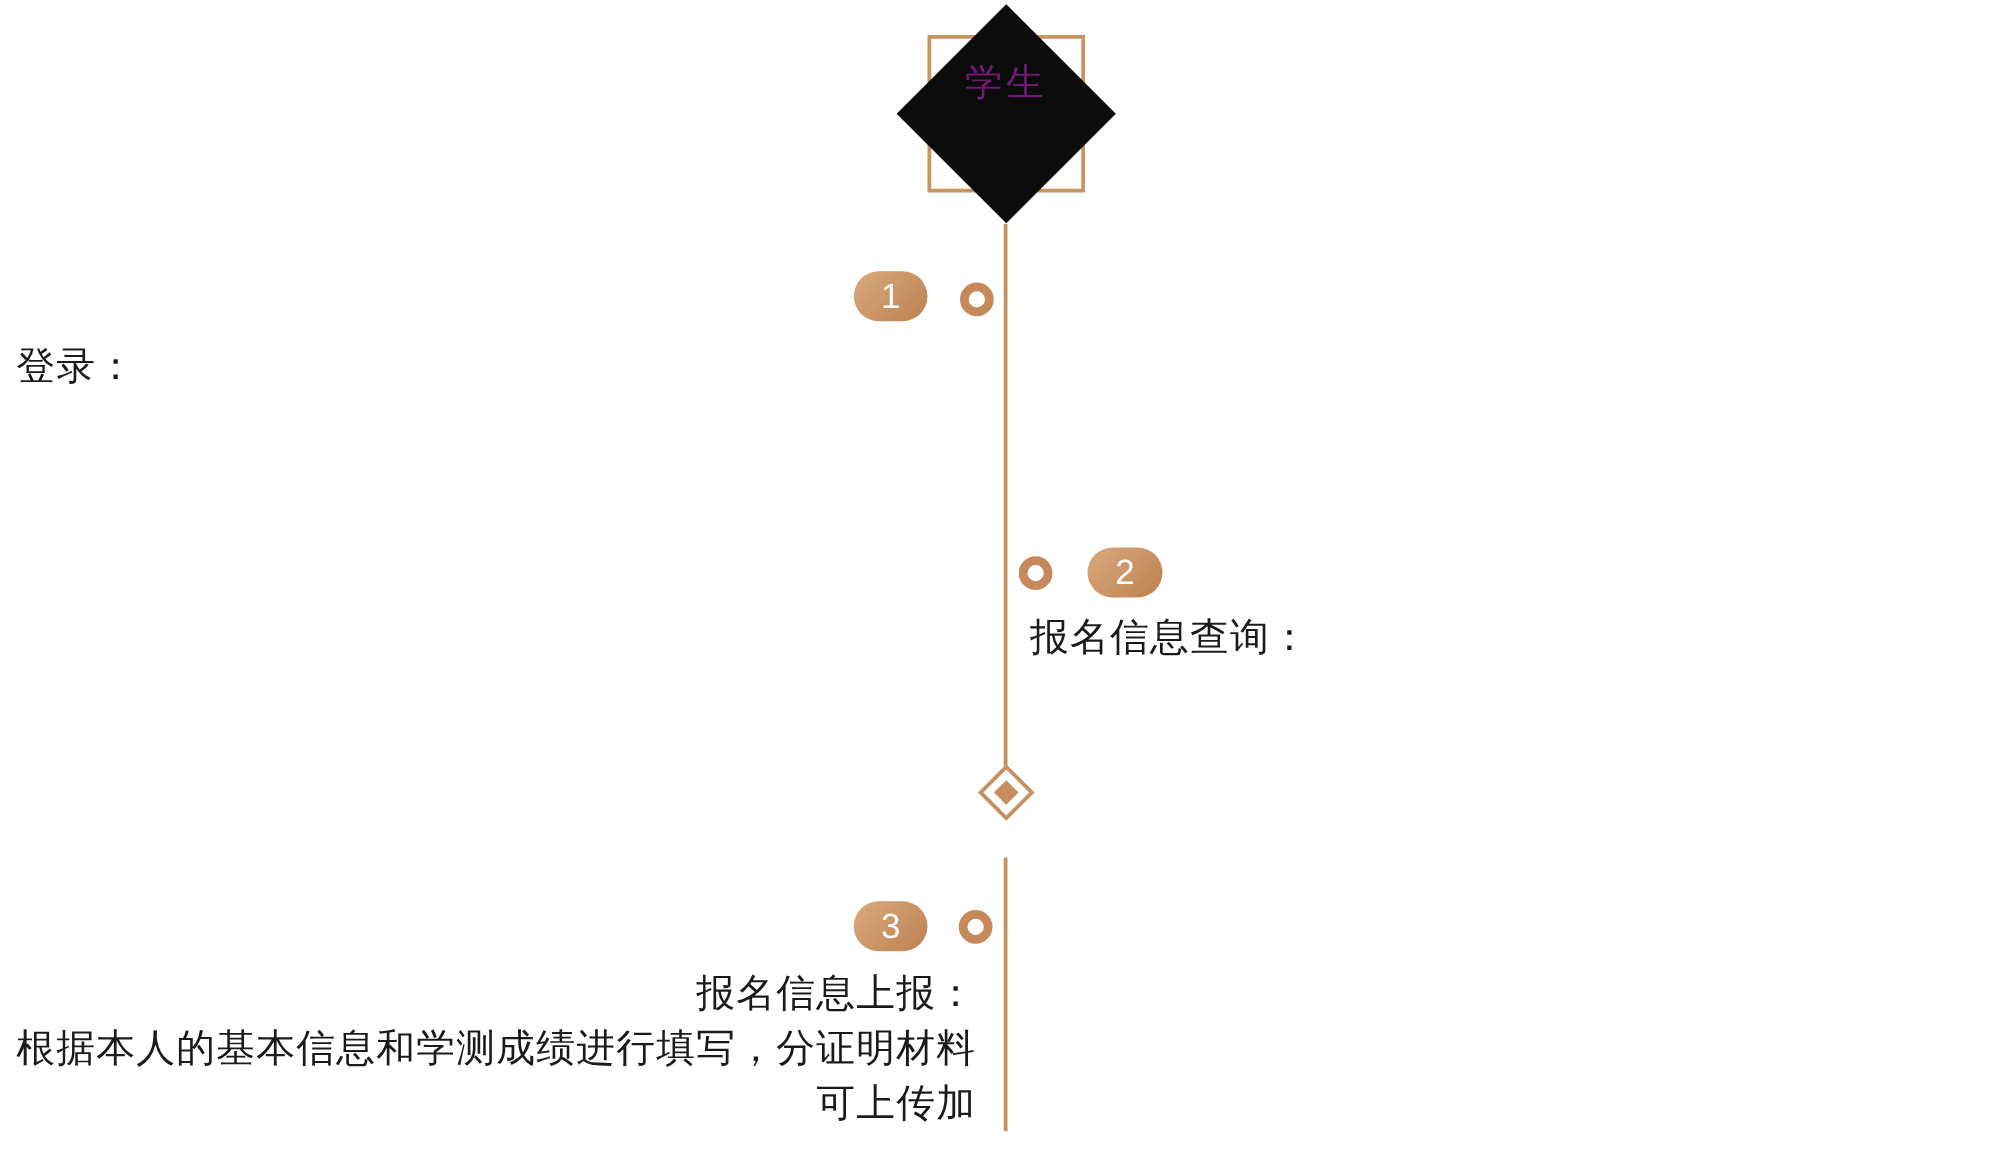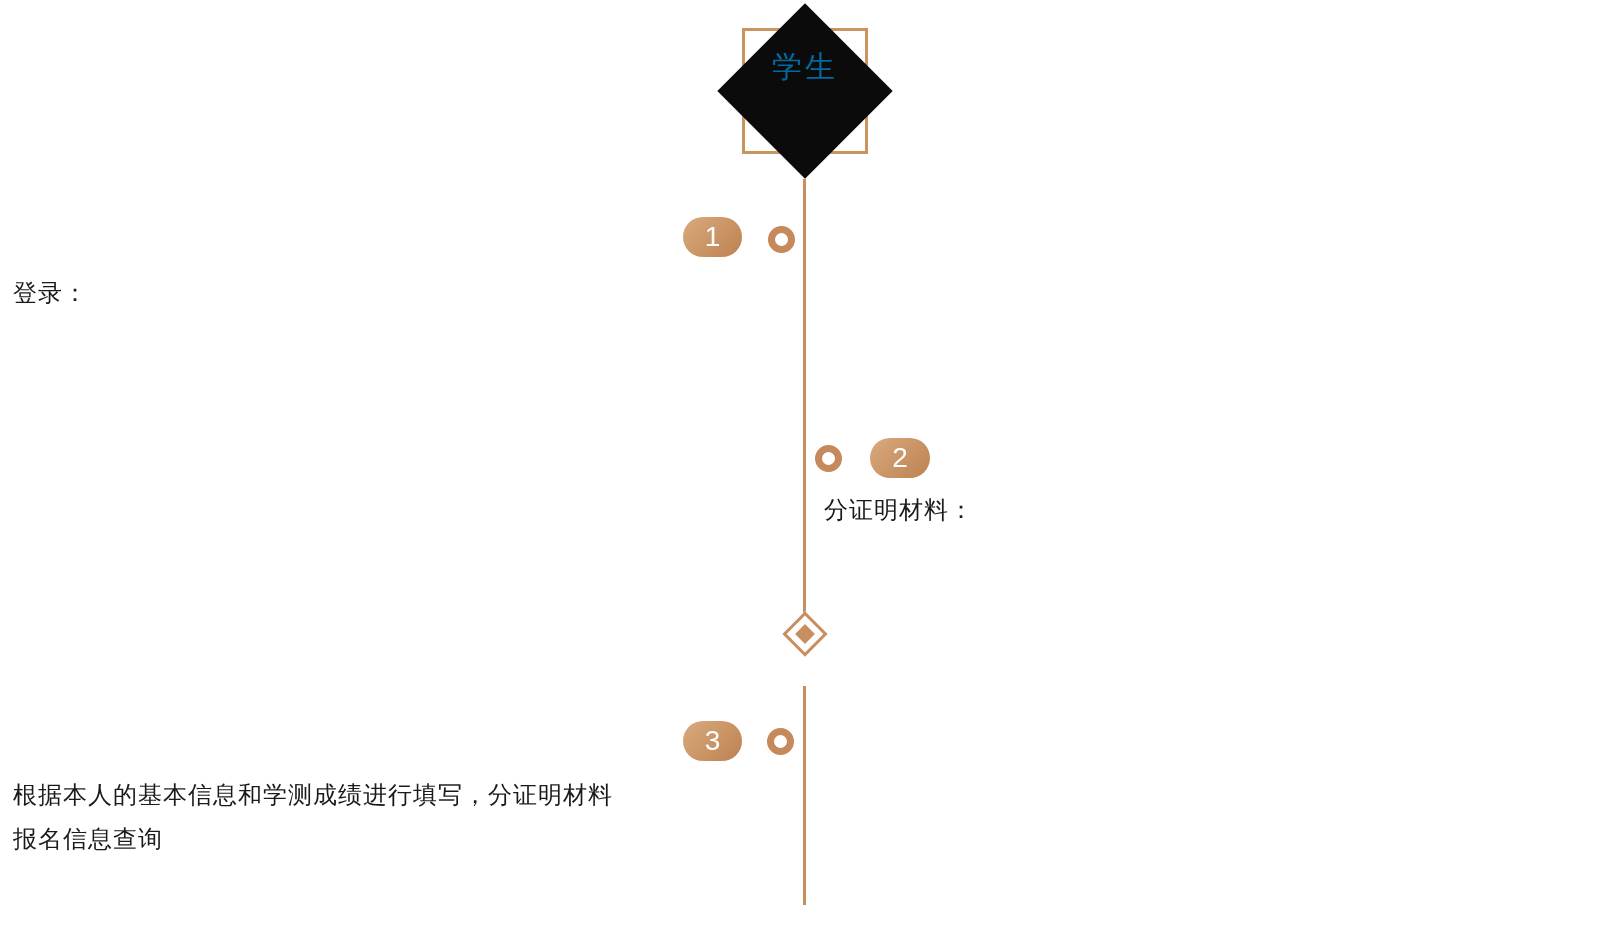--- a/index.html
+++ b/index.html
@@ -26,21 +26,21 @@
     left: 743px; top: 29px;
     width: 124px; height: 124px;
     background: #0b0b0b;
     transform: rotate(45deg);
   }
   .diamond-text {
     position: absolute;
     left: 725px; top: 43px;
     width: 160px;
     text-align: center;
-    color: #0369a1;
+    color: #701a75;
     font-size: 30px;
     line-height: 48px;
     letter-spacing: 3px;
   }
 
   
   .vline {
     position: absolute;
     left: 803px;
     width: 3px;
@@ -95,24 +95,25 @@
     background: #ffffff;
   }
   .ring-1 { left: 768px; top: 226px; }
   .ring-2 { left: 815px; top: 445px; }
   .ring-3 { left: 767px; top: 728px; }
 
   
   .textblock {
     position: absolute;
     color: #1a1a1a;
-    font-size: 24px;
+    font-size: 31px;
     line-height: 44px;
     letter-spacing: 1px;
     white-space: nowrap;
+    text-align: right;
   }
   .text-1 { left: 13px;  top: 271px; }
   .text-2 { left: 824px; top: 488px; }
   .text-3 { left: 13px;  top: 773px; }
 </style>
 </head>
 <body>
 
 <div class="canvas">
 
@@ -136,25 +137,26 @@
   <div class="ring ring-1"></div>
   <div class="textblock text-1">
     <div>登录：</div>
   </div>
 
   <div class="ring ring-2"></div>
   <div class="pill pill-2">
     <span>2</span>
   </div>
   <div class="textblock text-2">
-    <div>分证明材料：</div>
+    <div>报名信息查询：</div>
   </div>
 
   <div class="pill pill-3">
     <span>3</span>
   </div>
   <div class="ring ring-3"></div>
   <div class="textblock text-3">
+    <div>报名信息上报：</div>
     <div>根据本人的基本信息和学测成绩进行填写，分证明材料</div>
-    <div>报名信息查询</div>
+    <div>可上传加</div>
   </div>
 
 </div>
 
 </body></html>

